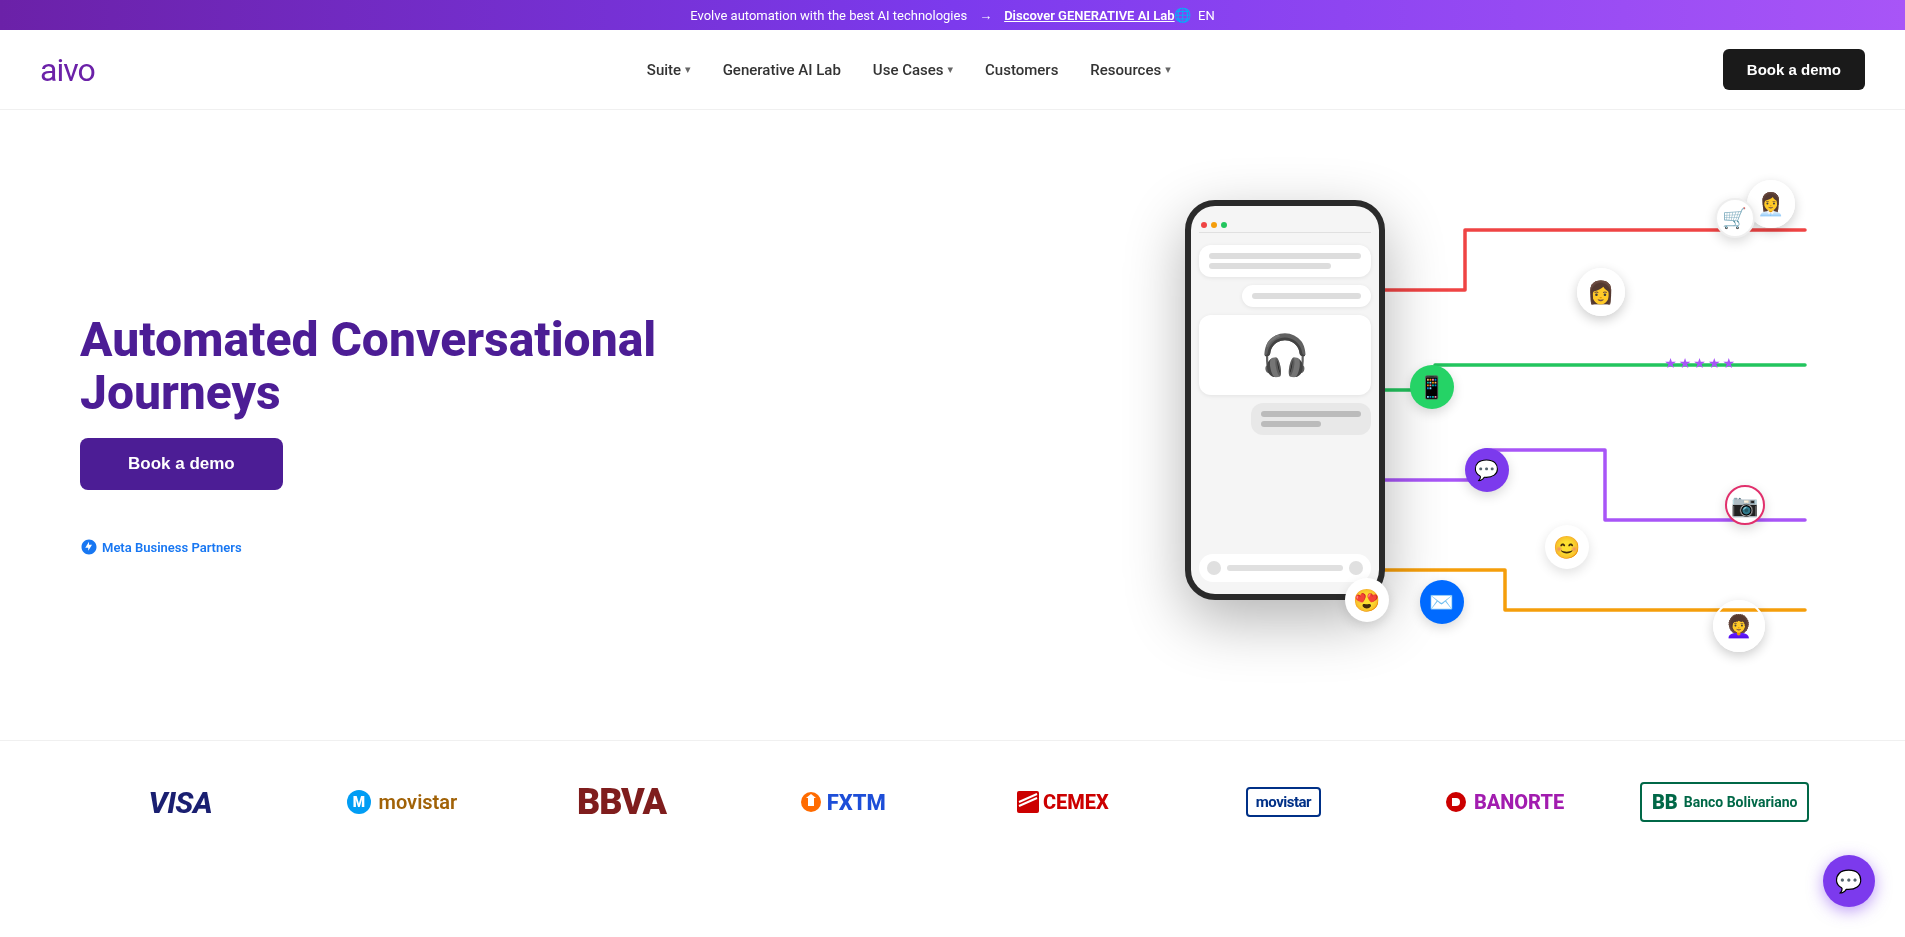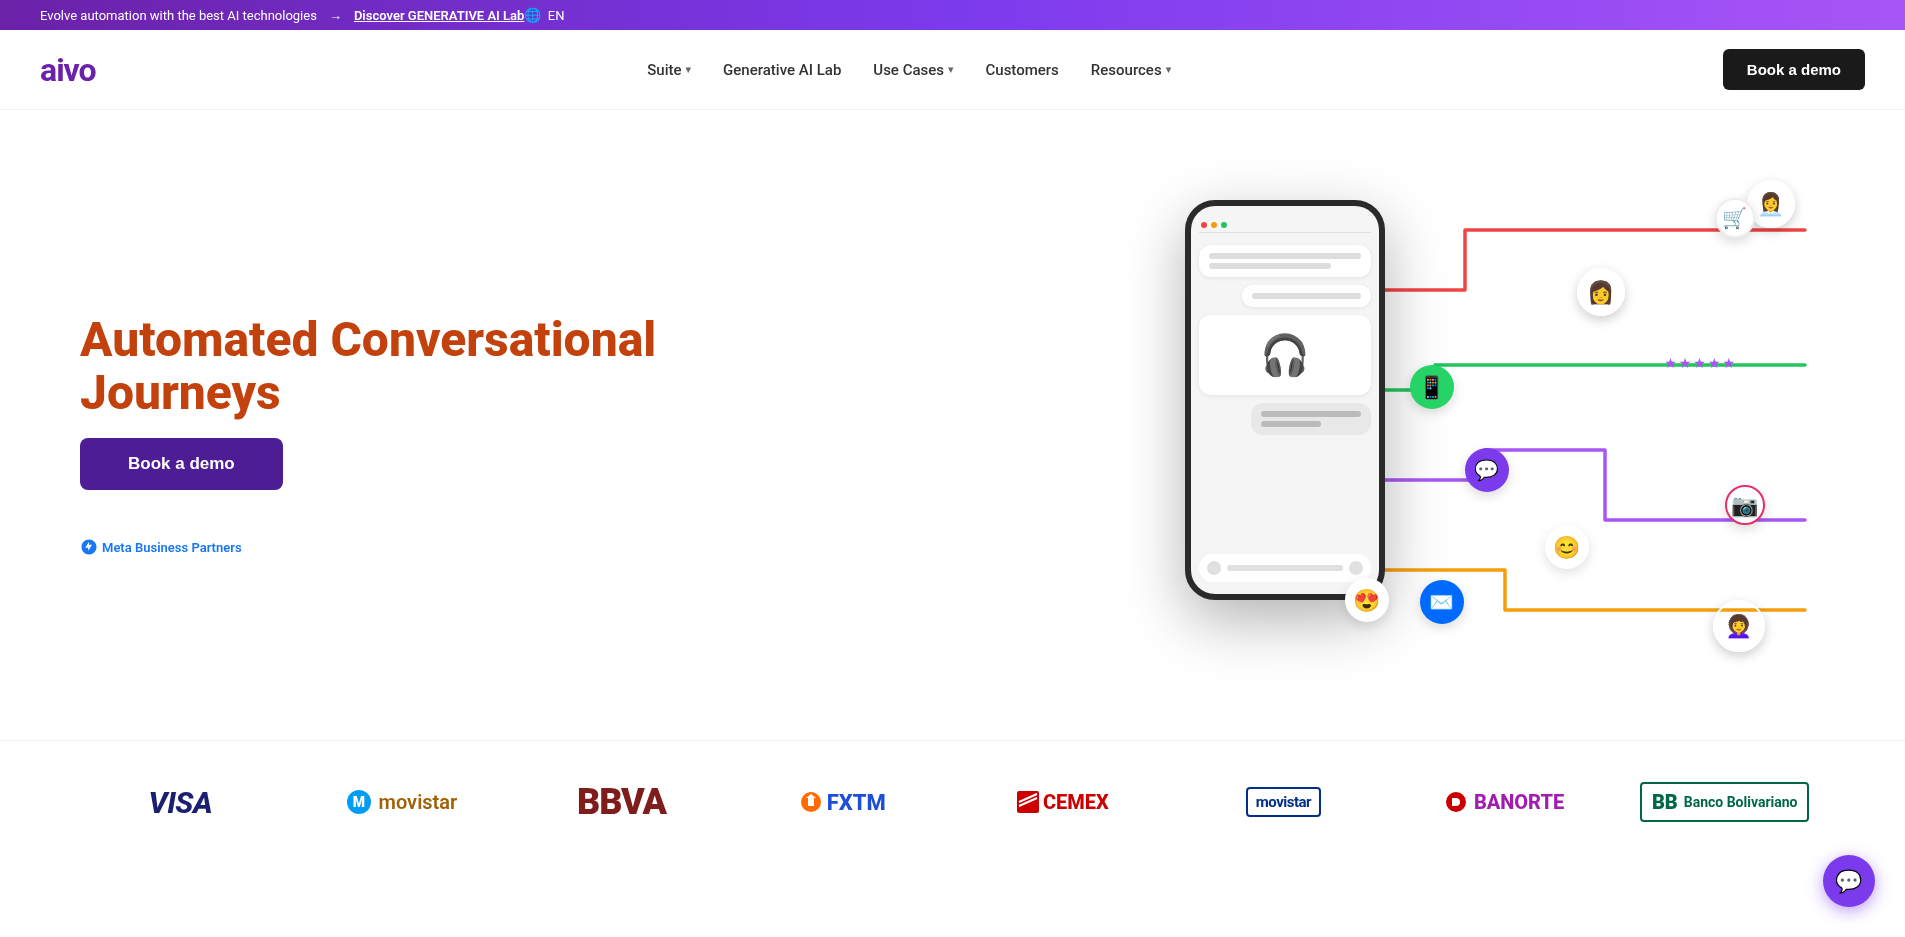--- a/index.html
+++ b/index.html
@@ -4,21 +4,21 @@
   <style>
     * { margin: 0; padding: 0; box-sizing: border-box; }
     body { font-family: -apple-system, BlinkMacSystemFont, 'Segoe UI', Roboto, sans-serif; overflow-x: hidden; background: #fff; }
 
     
     .top-banner {
       background: linear-gradient(90deg, #6b21a8, #7c3aed, #a855f7);
       color: #fff;
       display: flex;
       align-items: center;
-      justify-content: flex-start;
+      justify-content: center;
       padding: 7px 40px;
       font-size: 13px;
     }
     .top-banner-left { display: flex; align-items: center; gap: 8px; }
     .top-banner-link { color: #fff; font-weight: 600; text-decoration: underline; cursor: pointer; }
     .top-banner-arrow { margin: 0 4px; }
     .top-banner-right { display: flex; align-items: center; gap: 6px; font-size: 13px; }
     .globe-icon { font-size: 14px; }
 
     
@@ -29,21 +29,21 @@
       padding: 0 40px;
       height: 80px;
       border-bottom: 1px solid #f0f0f0;
       position: sticky;
       top: 0;
       background: #fff;
       z-index: 100;
     }
     .logo {
       font-size: 32px;
-      font-weight: 700;
+      font-weight: 400;
       color: #1a1a1a;
       letter-spacing: -1px;
     }
     .logo span { color: #6b21a8; }
     .nav-links {
       display: flex;
       align-items: center;
       gap: 32px;
       list-style: none;
     }
@@ -78,21 +78,21 @@
       position: relative;
       overflow: hidden;
     }
     .hero-left {
       max-width: 600px;
       z-index: 2;
     }
     .hero-title {
       font-size: 48px;
       font-weight: 800;
-      color: #c2410c;
+      color: #4c1d95;
       line-height: 1.1;
       margin-bottom: 19px;
     }
     .hero-subtitle {
       font-size: 16px;
       color: #555;
       line-height: 1.6;
       margin-bottom: 36px;
       max-width: 520px;
     }

